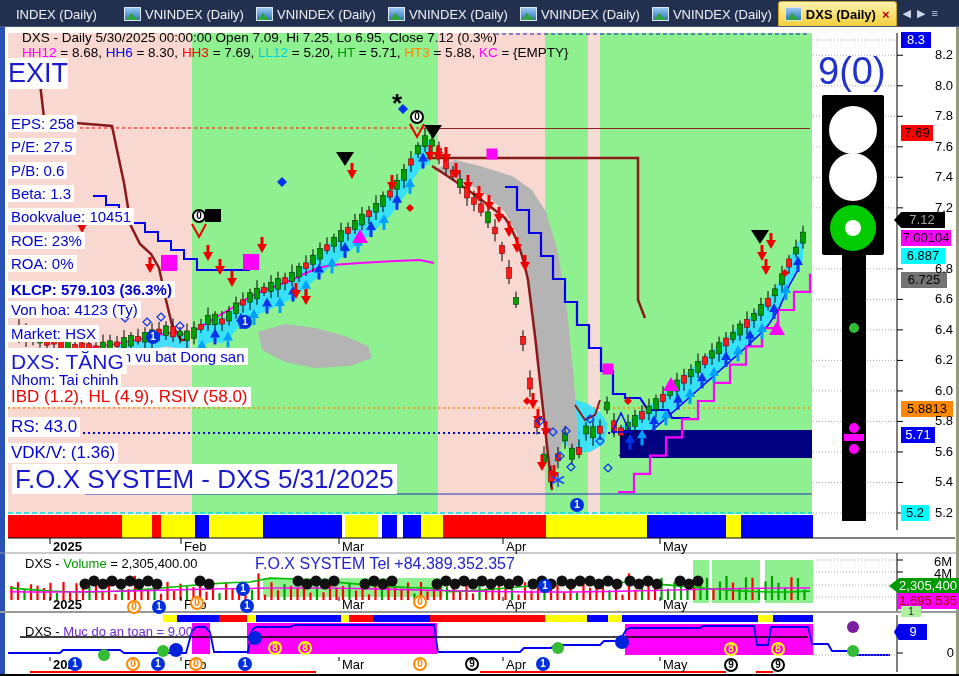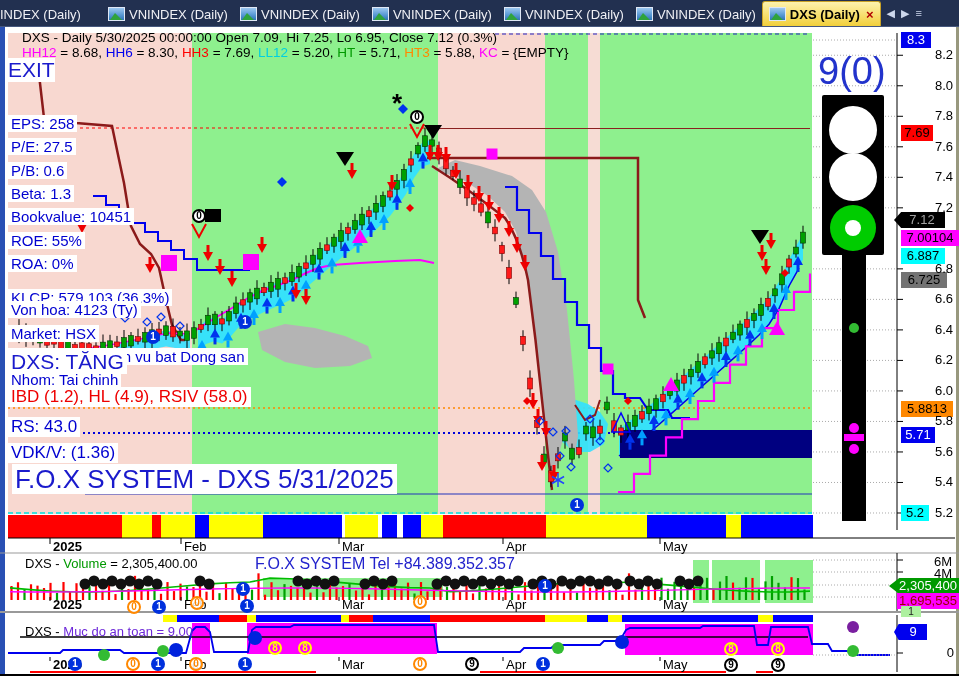--- a/index.html
+++ b/index.html
@@ -752,21 +752,21 @@
       <circle cx="853" cy="651" r="6" fill="#33bb33"></circle>
       <line x1="897" y1="615" x2="897" y2="672" stroke="#000"></line>
       <line x1="897" y1="631" x2="903" y2="631" stroke="#000"></line>
       <line x1="897" y1="653" x2="903" y2="653" stroke="#000"></line>
       <rect x="30" y="671" width="286" height="2" fill="#ff0000"></rect>
       <rect x="480" y="671" width="246" height="2" fill="#ff0000"></rect>
       <rect x="756" y="671" width="17" height="2" fill="#ff0000"></rect>
     </svg>
 
   <div id="tabbar">
-      <div class="tab" style="width: 96px; padding-left: 0px;">
+      <div class="tab" style="width: 96px; padding-left: 16px;">
         <span>INDEX (Daily)</span>
       </div>
       <div class="tab">
         <span class="tabicon"></span>
         <span>VNINDEX (Daily)</span>
       </div>
       <div class="tab">
         <span class="tabicon"></span>
         <span>VNINDEX (Daily)</span>
       </div>
@@ -788,47 +788,47 @@
         <span class="tabclose">×</span>
       </div>
       <span class="navctl" style="align-self: center;">◀</span>
       <span class="navctl" style="align-self: center;">▶</span>
       <span class="navctl" style="align-self: center;">≡</span>
     </div>
 
   <div class="ov hdr" style="left:22px;top:30px;">DXS - Daily 5/30/2025 00:00:00 Open 7.09, Hi 7.25, Lo 6.95, Close 7.12 (0.3%)</div>
   <div class="ov hdr" id="hdr2" style="left:22px;top:45px;"><span style="color: rgb(255, 0, 255);">HH12</span><span style="color: rgb(0, 0, 0);"> = 8.68, </span><span style="color: rgb(0, 0, 238);">HH6</span><span style="color: rgb(0, 0, 0);"> = 8.30, </span><span style="color: rgb(255, 0, 0);">HH3</span><span style="color: rgb(0, 0, 0);"> = 7.69, </span><span style="color: rgb(0, 207, 224);">LL12</span><span style="color: rgb(0, 0, 0);"> = 5.20, </span><span style="color: rgb(0, 153, 0);">HT </span><span style="color: rgb(0, 0, 0);"> = 5.71, </span><span style="color: rgb(255, 136, 0);">HT3 </span><span style="color: rgb(0, 0, 0);"> = 5.88, </span><span style="color: rgb(255, 0, 255);">KC</span><span style="color: rgb(0, 0, 0);"> = {EMPTY}</span></div>
 
-  <div class="ov bigblue" style="left:8px;top:58px;font-size:21px;">EXIT</div>
+  <div class="ov bigblue" style="left:8px;top:58px;font-size:27px;">EXIT</div>
   <div id="stats">
       <div class="ov chip" style="left: 8px; top: 115px;">EPS: 258</div>
       <div class="ov chip" style="left: 8px; top: 138.3px;">P/E: 27.5</div>
       <div class="ov chip" style="left: 8px; top: 161.6px;">P/B: 0.6</div>
       <div class="ov chip" style="left: 8px; top: 184.9px;">Beta: 1.3</div>
       <div class="ov chip" style="left: 8px; top: 208.2px;">Bookvalue: 10451</div>
-      <div class="ov chip" style="left: 8px; top: 231.5px;">ROE: 55%</div>
+      <div class="ov chip" style="left: 8px; top: 231.5px;">ROE: 23%</div>
       <div class="ov chip" style="left: 8px; top: 254.8px;">ROA: 0%</div>
-      <div class="ov chip" style="left: 8px; top: 289px;">KLCP: 579.103 (36.3%)</div>
+      <div class="ov chip" style="left: 8px; top: 281px; font-weight: bold;">KLCP: 579.103 (36.3%)</div>
       <div class="ov chip" style="left: 8px; top: 301.4px;">Von hoa: 4123 (Ty)</div>
       <div class="ov chip" style="left: 8px; top: 324.7px;">Market: HSX</div>
       <div class="ov chip" style="left: 8px; top: 348px;">Nganh: 8637 Dich vu bat Dong san</div>
       <div class="ov chip" style="left: 8px; top: 371.3px;">Nhom: Tai chinh</div>
     </div>
   <div class="ov chip bigblue" style="left:8px;top:350px;font-size:21px;line-height:24px;">DXS: TĂNG</div>
   <div class="ov chip" style="left:8px;top:387px;font-size:17px;line-height:20px;color:#ee0000;">IBD (1.2), HL (4.9), RSIV (58.0)</div>
   <div class="ov chip" style="left:8px;top:417px;font-size:17px;line-height:20px;">RS: 43.0</div>
   <div class="ov chip" style="left:8px;top:443px;font-size:17px;line-height:20px;">VDK/V:  (1.36)</div>
   <div class="ov chip bigblue" style="left:12px;top:464px;font-size:26px;line-height:30px;">F.O.X SYSTEM - DXS 5/31/2025</div>
 
   <div class="ov" style="left:818px;top:50px;font-size:38px;color:#2233cc;">9(0)</div>
   <div id="tags">
       <div class="tagbox" style="left: 901px; top: 32px; width: 30px; background: rgb(0, 0, 238); color: rgb(255, 255, 255);">8.3</div>
       <div class="tagbox" style="left: 901px; top: 125px; width: 32px; background: rgb(255, 0, 0); color: rgb(0, 0, 0);">7.69</div>
       <div class="tagbox arrowtag" style="left: 894px; top: 212px; width: 46px; background: rgb(0, 0, 0); color: #a3a3a3;">7.12</div>
-      <div class="tagbox" style="left: 901px; top: 230px; width: 58px; background: rgb(255, 0, 255); color: rgb(0, 0, 0);">7.00104</div>
+      <div class="tagbox" style="left: 901px; top: 230px; width: 50px; background: rgb(255, 0, 255); color: rgb(0, 0, 0);">7.00104</div>
       <div class="tagbox" style="left: 901px; top: 248px; width: 44px; background: rgb(0, 255, 255); color: rgb(0, 0, 0);">6.887</div>
       <div class="tagbox" style="left: 901px; top: 272px; width: 46px; background: #737373; color: rgb(0, 0, 0);">6.725</div>
       <div class="tagbox" style="left: 901px; top: 401px; width: 52px; background: rgb(255, 136, 0); color: rgb(0, 0, 0);">5.8813</div>
       <div class="tagbox" style="left: 901px; top: 427px; width: 34px; background: rgb(0, 0, 238); color: rgb(255, 255, 255);">5.71</div>
       <div class="tagbox" style="left: 901px; top: 505px; width: 28px; background: rgb(0, 255, 255); color: rgb(0, 0, 0);">5.2</div>
     </div>
   <div id="ticklabs">
       <div class="ticklab" style="left: 915px; top: 47px;">8.2</div>
       <div class="ticklab" style="left: 915px; top: 78px;">8.0</div>
       <div class="ticklab" style="left: 915px; top: 108px;">7.8</div>

